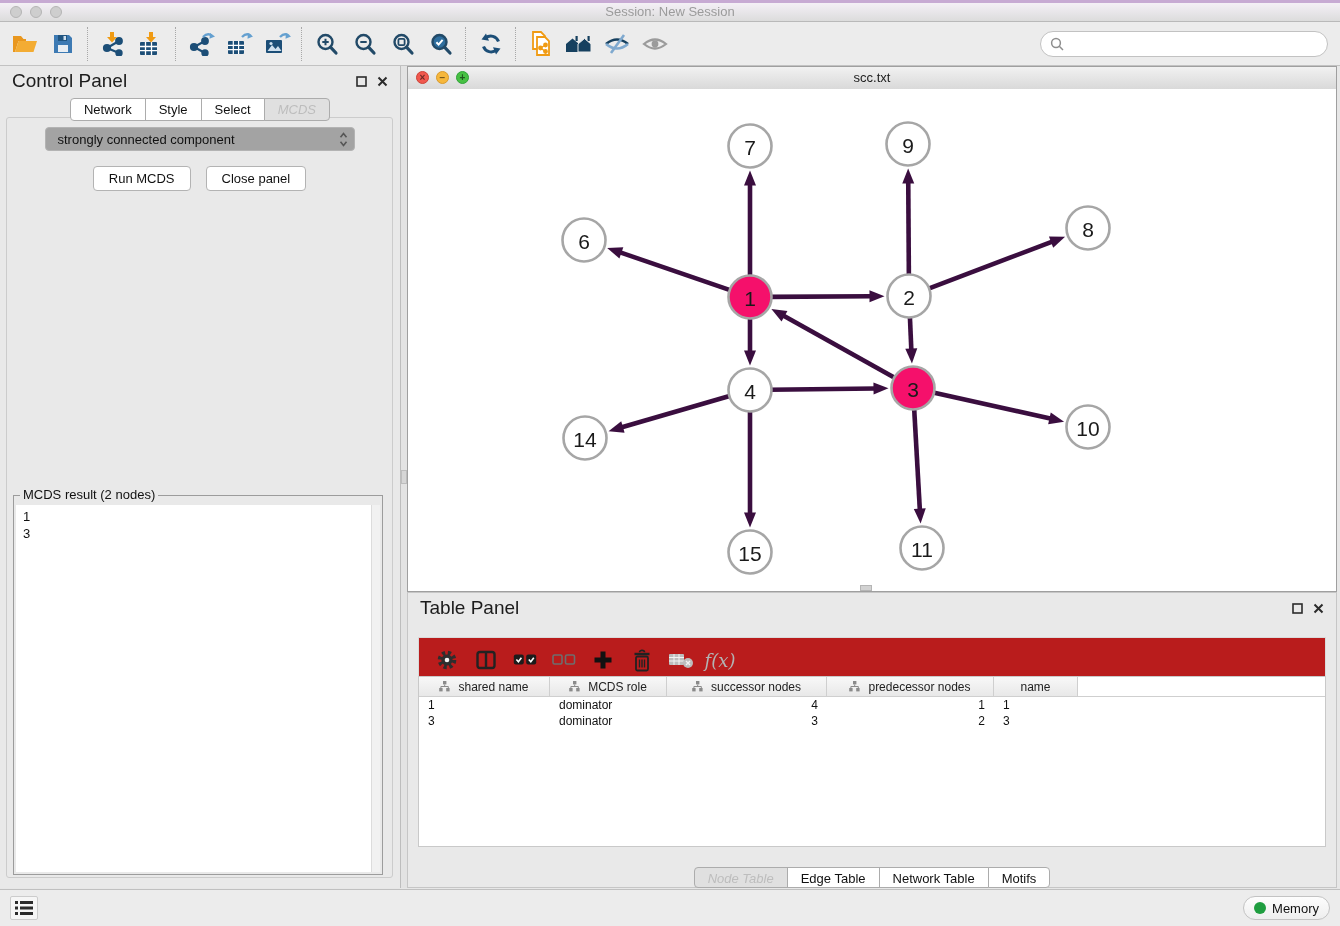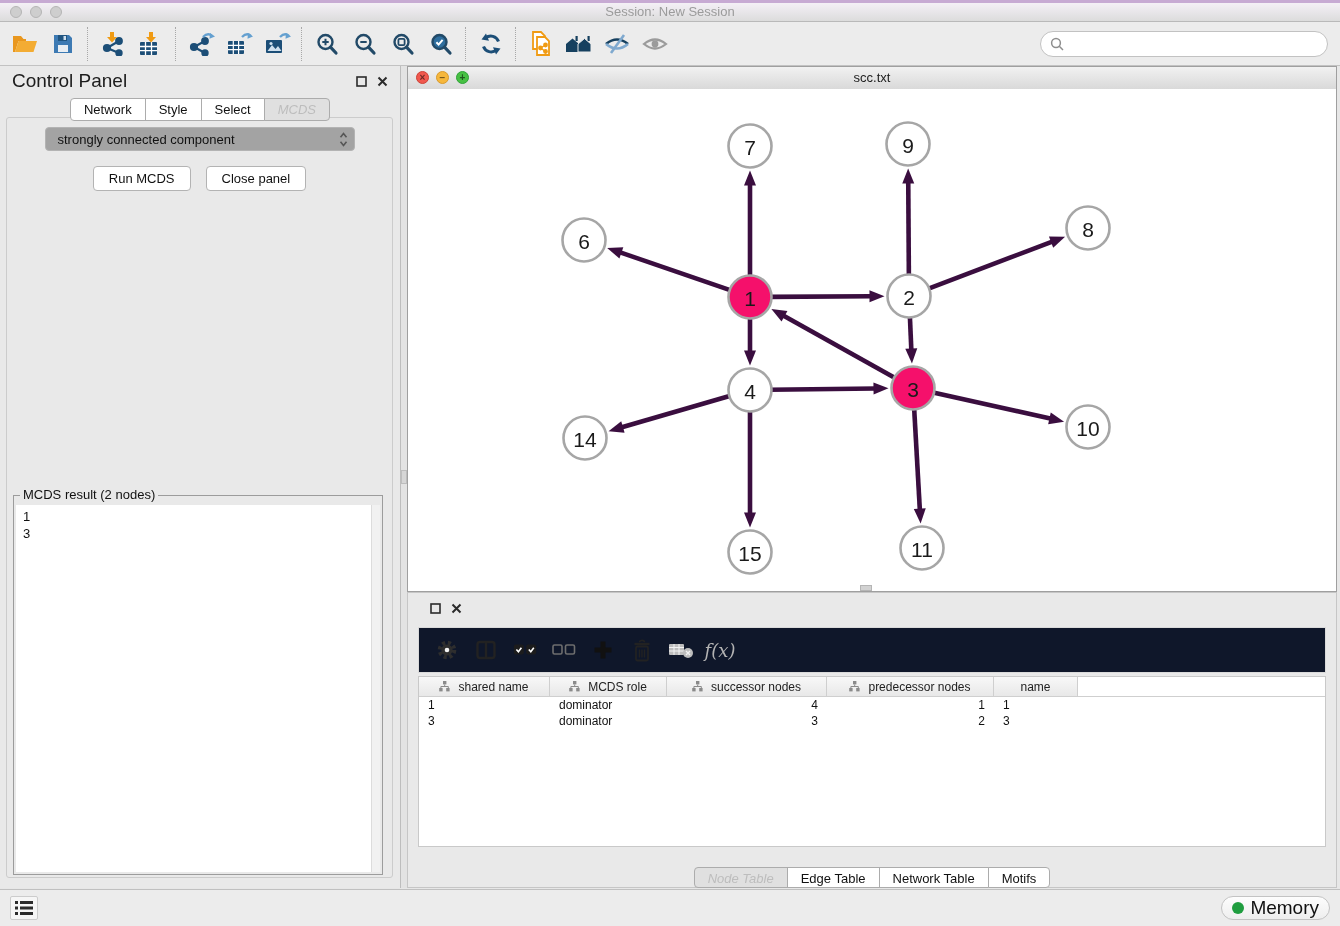--- a/index.html
+++ b/index.html
@@ -61,39 +61,39 @@
   .mac-group{position:absolute;left:8px;top:4px;display:flex;gap:7px;}
   .mac{width:13px;height:13px;border-radius:50%;font-size:10px;line-height:12px;text-align:center;color:rgba(0,0,0,.55);box-sizing:border-box;font-weight:bold;}
   .mac.red{background:#f0584e;border:1px solid #cd4137;}
   .mac.yellow{background:#f6b73c;border:1px solid #d99a2b;}
   .mac.green{background:#47c043;border:1px solid #2ea337;}
   .net-canvas{position:absolute;left:0;top:22px;right:0;bottom:0;background:#fff;}
   .hscroll-handle{position:absolute;left:452px;bottom:0;width:12px;height:6px;background:#d2d2d2;border:1px solid #b5b5b5;box-sizing:border-box;}
 
   
   .table-panel{position:absolute;left:407px;top:592px;width:930px;height:296px;background:#e9e9e9;border:1px solid #c6c6c6;box-sizing:border-box;}
-  .tp-toolbar{position:absolute;left:10px;right:10px;top:34px;height:46px;background:#0f172a;border:1px solid #dadada;
+  .tp-toolbar{position:absolute;left:10px;right:10px;top:44px;height:46px;background:#b91c1c;border:1px solid #dadada;
     display:flex;align-items:center;padding:0 12px;gap:7px;box-sizing:border-box;}
   .tpbtn{width:32px;height:32px;display:flex;align-items:center;justify-content:center;}
   .fx{font-family:"DejaVu Serif",serif;font-style:italic;color:#b3b3b3;font-size:18px;}
   .tp-table{position:absolute;left:10px;right:10px;top:83px;height:171px;background:#fff;border:1px solid #c9c9c9;box-sizing:border-box;overflow:hidden;}
   .thead{display:flex;height:19px;border-bottom:1px solid #cfcfcf;}
   .th{background:linear-gradient(#f8f8f8,#e8e8e8);border-right:1px solid #cfcfcf;box-sizing:border-box;display:flex;
     align-items:center;justify-content:center;gap:6px;font-size:12px;color:#222;}
   .th .hier{display:flex;margin-right:2px;}
   .tr{display:flex;height:16px;align-items:center;}
   .td{box-sizing:border-box;padding:0 9px;font-size:12px;color:#111;overflow:hidden;white-space:nowrap;}
   .tp-tabs{position:absolute;left:0;right:0;top:274px;height:21px;}
 
   
   .statusbar{position:absolute;left:0;bottom:0;right:0;height:37px;background:#ececec;border-top:1px solid #c0c0c0;box-sizing:border-box;}
   .sb-left{position:absolute;left:10px;top:6px;width:28px;height:24px;background:#f6f6f6;border:1px solid #cccccc;border-radius:2px;
     display:flex;align-items:center;justify-content:center;box-sizing:border-box;}
   .sb-mem{position:absolute;right:10px;top:6px;height:24px;padding:0 10px;background:linear-gradient(#fdfdfd,#eeeeee);
-    border:1px solid #c3c3c3;border-radius:12px;display:flex;align-items:center;gap:6px;font-size:19px;color:#111;box-sizing:border-box;text-align:center;}
+    border:1px solid #c3c3c3;border-radius:12px;display:flex;align-items:center;gap:6px;font-size:13px;color:#111;box-sizing:border-box;text-align:center;}
   .gdot{width:12px;height:12px;border-radius:50%;background:#1f9d3f;}
 </style>
 </head>
 <body>
 
 <div id="app">
 
   <div class="titlebar">
     <div class="tl-group">
       <div class="tl"></div>
@@ -418,20 +418,21 @@
             <circle cx="514" cy="459" r="21.5" fill="#ffffff" stroke="#a6a6a6" stroke-width="2.6"></circle>
             <text x="514" y="460" text-anchor="middle" dominant-baseline="central" fill="#1a1a1a" font-size="21" font-family="Liberation Sans, sans-serif">11</text>
           </g>
         </svg>
       <div class="hscroll-handle"></div>
     </div>
   </div>
 
   <div class="table-panel">
     <div class="panel-title-row">
+      <div class="t">Table Panel</div>
       <div class="winbtn">
         <svg width="11" height="11">
             <rect x="1" y="1" width="9" height="9" fill="none" stroke="#2b2b2b" stroke-width="1.6"></rect>
           </svg>
       </div>
       <div class="winbtn">
         <svg width="11" height="11">
             <path d="M1.5 1.5l8 8M9.5 1.5l-8 8" stroke="#2b2b2b" stroke-width="2"></path>
           </svg>
       </div>

